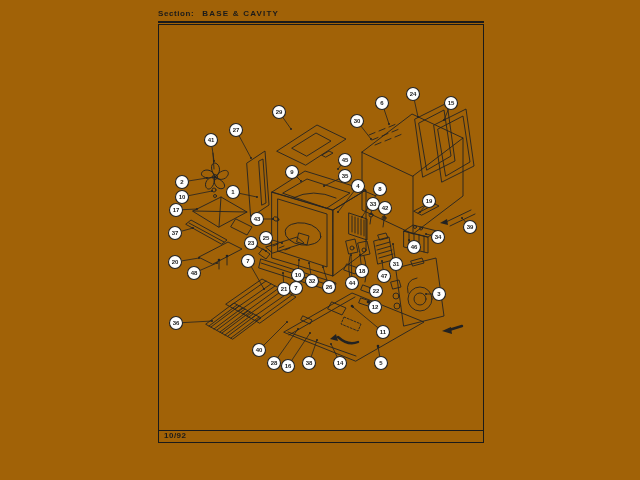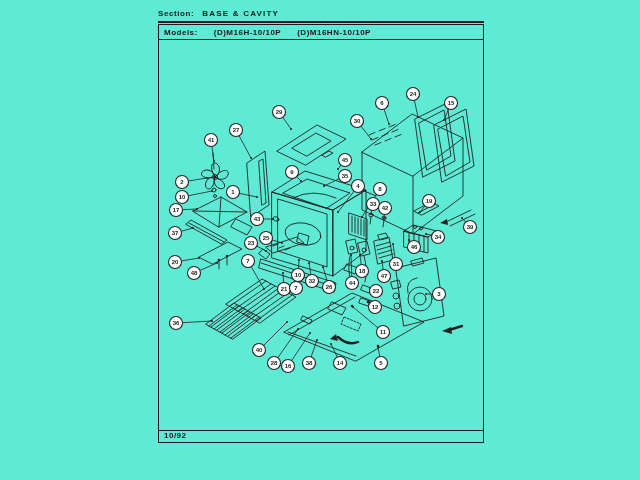--- a/index.html
+++ b/index.html
@@ -1,17 +1,17 @@
 <!DOCTYPE html>
 <html><head>
 <meta charset="utf-8">
 <style>
   html,body{margin:0;padding:0;background:#fff;}
   .page{
-    position:relative;width:640px;height:480px;background:#5eead4;
+    position:relative;width:640px;height:480px;background:#a16207;
     font-family:"Liberation Sans",sans-serif;color:#1a1a1a;overflow:hidden;
   }
   .section-row{
     position:absolute;left:158px;top:9px;width:326px;
     border-bottom:2px solid #1a1a1a;padding-bottom:3px;
     font-size:8px;font-weight:bold;letter-spacing:.6px;white-space:nowrap;
   }
   .section-row .val{margin-left:8px;letter-spacing:1.2px;}
   .frame{
     position:absolute;left:158px;top:24px;width:324px;height:417px;
@@ -39,25 +39,20 @@
 </head>
 <body>
 
 <div class="page">
 
   <div class="section-row">
     <span>Section:</span><span class="val">BASE &amp; CAVITY</span>
   </div>
 
   <div class="frame">
-    <div class="models-row">
-      <span>Models:</span>
-      <span>(D)M16H-10/10P</span>
-      <span>(D)M16HN-10/10P</span>
-    </div>
     <div class="footer-row">
       <span>10/92</span>
     </div>
   </div>
 
   <svg class="diagram" width="640" height="480" viewBox="0 0 640 480">
 
     <g class="part">
       <path d="M362,152 L412,114 L463,138 L413,176 Z"></path>
       <path d="M463,138 L463,196 L413,234 L413,176"></path>

